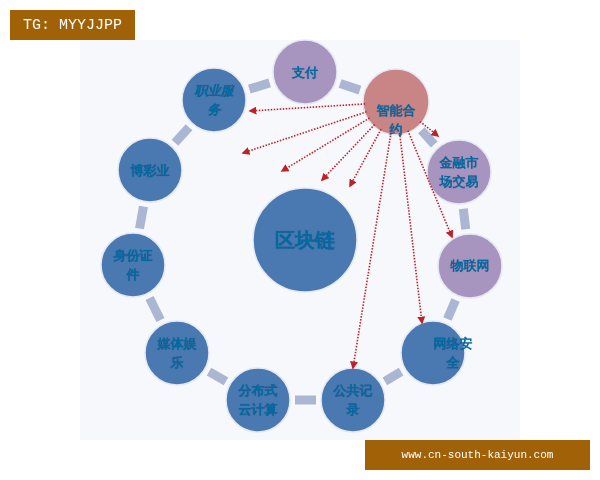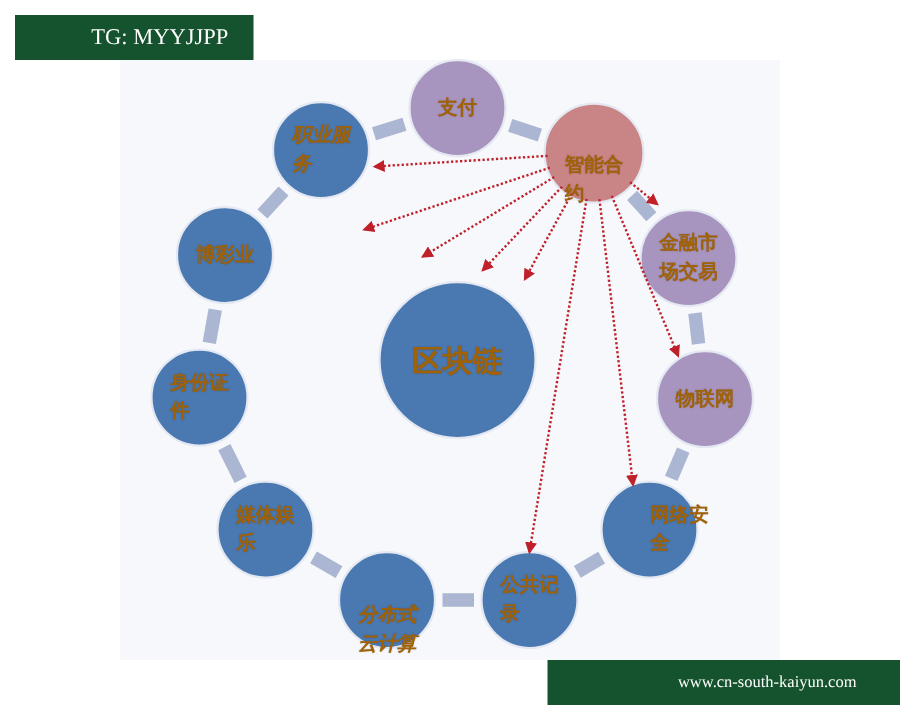--- a/index.html
+++ b/index.html
@@ -8,29 +8,29 @@
     background: #ffffff;
     font-family: "DejaVu Sans", sans-serif;
   }
   .canvas {
     position: absolute; left: 80px; top: 40px; width: 440px; height: 400px;
     background: #f7f8fb;
   }
   svg.diagram { position: absolute; left: 0; top: 0; width: 600px; height: 480px; }
   .node-label {
     position: absolute; display: flex; align-items: center; justify-content: center;
-    color: #a16207; font-weight: bold; font-size: 13px; line-height: 19px;
+    text-align: center; color: #0369a1; font-weight: bold; font-size: 13px; line-height: 19px;
     white-space: pre-line; pointer-events: auto;
     text-shadow: 0 0 1px rgba(0,0,0,0.25);
   }
   .center-label { font-size: 20px; line-height: 28px; }
   .tag {
-    position: absolute; background: #14532d; color: #ffffff;
-    font-family: Liberation Serif, serif; font-size: 15px;
-    display: flex; align-items: center; justify-content: center; padding-left: 34px;
+    position: absolute; background: #a16207; color: #ffffff;
+    font-family: Liberation Mono, monospace; font-size: 15px;
+    display: flex; align-items: center; justify-content: center;
   }
   .tag-top { left: 10px; top: 10px; width: 125px; height: 30px; }
   .tag-bottom { left: 365px; top: 440px; width: 225px; height: 30px; font-size: 11px; }
 </style>
 </head>
 <body>
 
 <div class="canvas"></div>
 
 <svg class="diagram" id="diagram-svg" xmlns="http://www.w3.org/2000/svg">
@@ -84,21 +84,21 @@
     <div class="node-label" style="left: 273px; top: 40px; width: 64px; height: 64px;">支付</div>
     <div class="node-label" style="left: 363px; top: 87px; width: 66px; height: 66px;">智能合
 约</div>
     <div class="node-label" style="left: 427px; top: 140px; width: 64px; height: 64px;">金融市
 场交易</div>
     <div class="node-label" style="left: 438px; top: 234px; width: 64px; height: 64px; font-family: Liberation Mono, monospace;">物联网</div>
     <div class="node-label" style="left: 421px; top: 321px; width: 64px; height: 64px;">网络安
 全</div>
     <div class="node-label" style="left: 321px; top: 368px; width: 64px; height: 64px;">公共记
 录</div>
-    <div class="node-label" style="left: 226px; top: 388px; width: 64px; height: 64px; font-style: italic;">分布式
+    <div class="node-label" style="left: 226px; top: 368px; width: 64px; height: 64px;">分布式
 云计算</div>
     <div class="node-label" style="left: 145px; top: 321px; width: 64px; height: 64px;">媒体娱
 乐</div>
     <div class="node-label" style="left: 101px; top: 233px; width: 64px; height: 64px;">身份证
 件</div>
     <div class="node-label" style="left: 118px; top: 138px; width: 64px; height: 64px;">博彩业</div>
     <div class="node-label" style="left: 182px; top: 68px; width: 64px; height: 64px; font-style: italic;">职业服
 务</div>
   </div>
 

